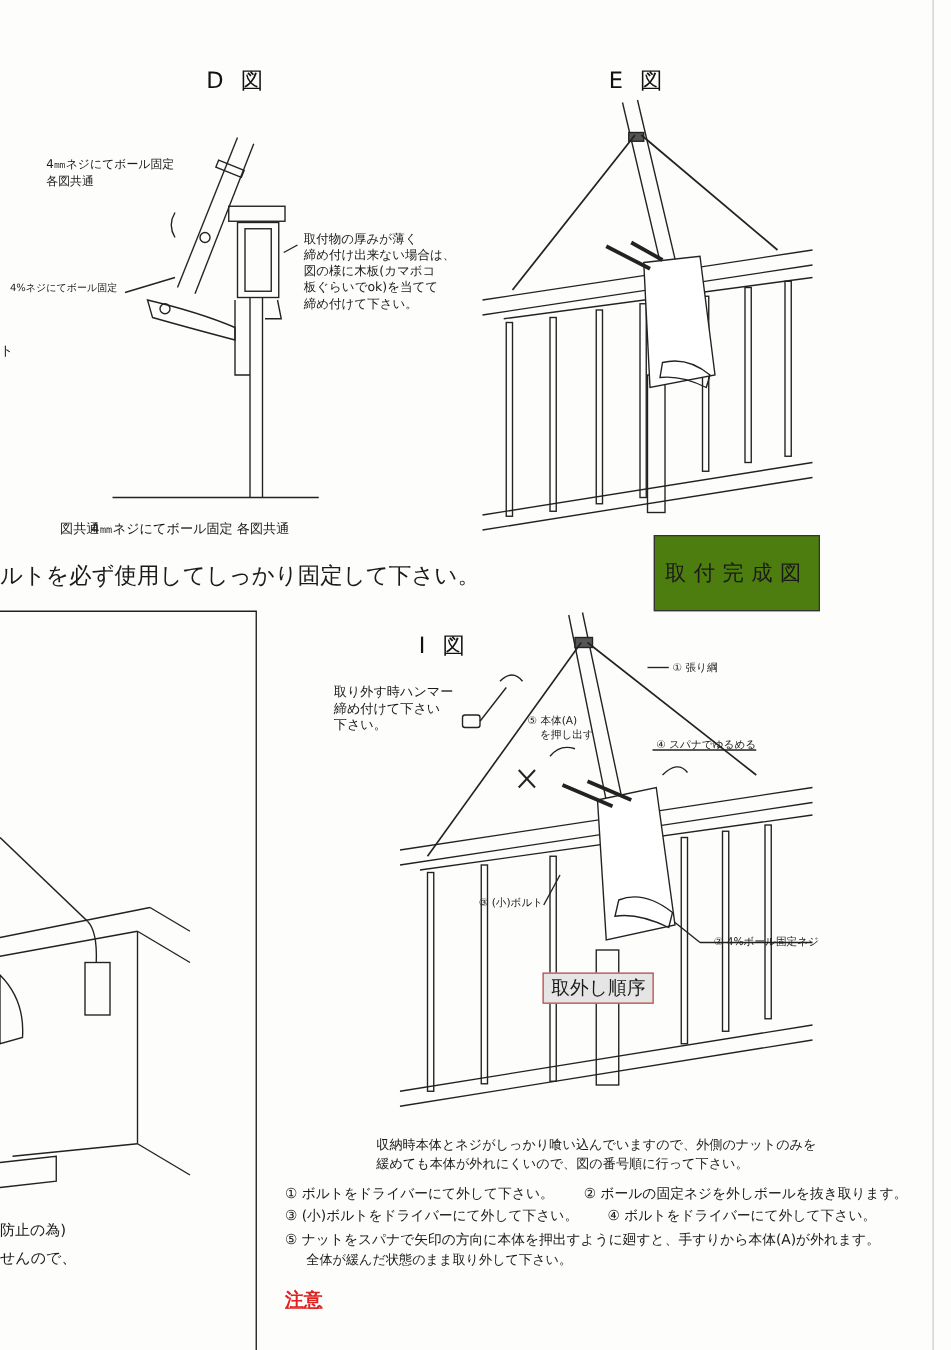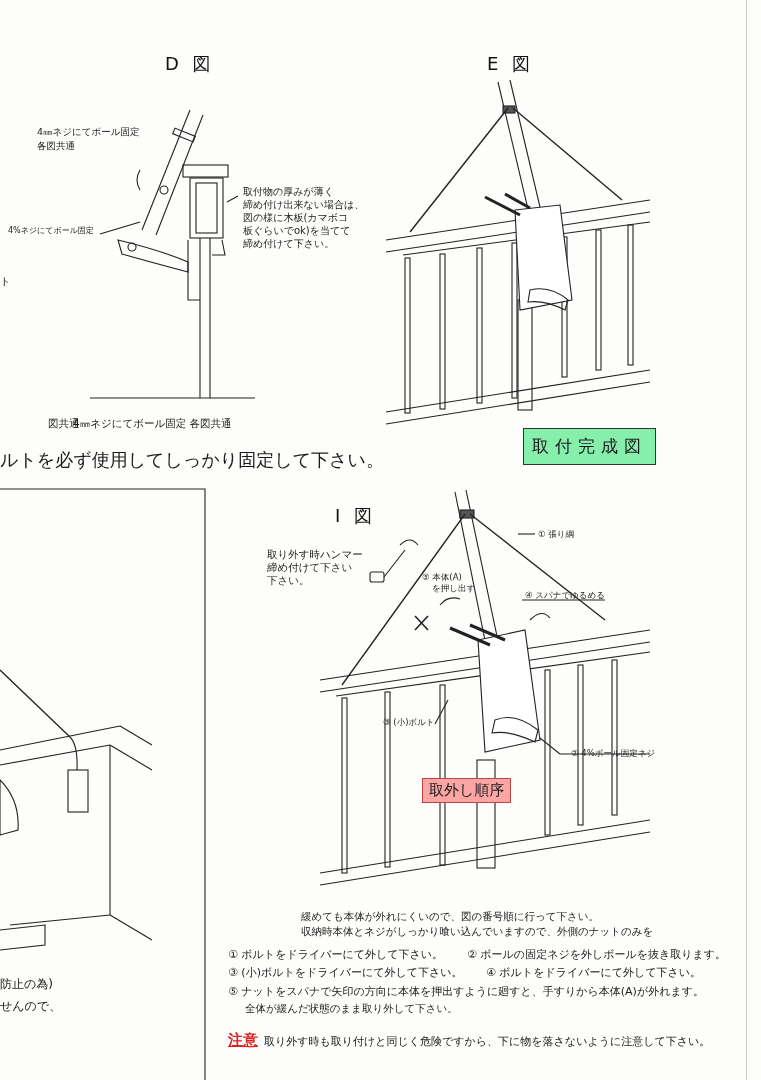--- a/index.html
+++ b/index.html
@@ -2,22 +2,22 @@
 <html><head>
 <meta charset="utf-8">
 <style>
   html,body{margin:0;padding:0;}
   body{width:761px;height:1080px;position:relative;overflow:hidden;background:#fdfdfb;font-family:"DejaVu Sans",sans-serif;color:#1a1a1a;}
   .abs{position:absolute;}
   .fig-title{font-size:18px;letter-spacing:4px;color:#111;margin-top:10px;}
   .note{font-size:10.5px;line-height:14px;color:#1a1a1a;}
   .tiny{font-size:8px;color:#222;}
   .label-small{font-size:8.5px;color:#222;}
-  .boxed{border:1.5px solid #333;padding:6px 8px;background:#86efac;}
-  .boxed-red{border:1.5px solid #b44;padding:2px 6px;background:#fca5a5;}
+  .boxed{border:1.5px solid #333;padding:18px 8px;background:#4d7c0f;}
+  .boxed-red{border:1.5px solid #b44;padding:2px 6px;background:#e5e5e5;margin-left:12px;}
   .line{font-size:11px;line-height:15px;}
   .warn{color:#d22;font-size:15px;font-weight:bold;text-decoration:underline;}
   svg{position:absolute;left:0;top:0;}
   .ghost{position:absolute;color:#eee;font-size:46px;font-weight:bold;letter-spacing:6px;}
 </style>
 </head>
 <body>
 
 <div class="ghost" style="left:110px;top:85px;transform:rotate(-4deg);"></div>
 
@@ -169,28 +169,27 @@
 </div>
 <div class="abs label-small" style="left:525px;top:590px;">④ スパナでゆるめる</div>
 <div class="abs label-small" style="left:383px;top:717px;">③ (小)ボルト</div>
 <div class="abs label-small" style="left:571px;top:748px;">② 4%ボール固定ネジ</div>
 <div class="abs boxed-red" style="left:422px;top:778px;font-size:15px;">取外し順序</div>
 
 <div class="abs" style="left:0px;top:976px;font-size:12px;">防止の為)</div>
 <div class="abs" style="left:0px;top:998px;font-size:12px;">せんので、</div>
 
 <div class="abs line" style="left:301px;top:909px;font-size:10.5px;">
+  <div>収納時本体とネジがしっかり喰い込んでいますので、外側のナットのみを</div>
   <div>緩めても本体が外れにくいので、図の番号順に行って下さい。</div>
-  <div>収納時本体とネジがしっかり喰い込んでいますので、外側のナットのみを</div>
 </div>
 <div class="abs line" style="left:228px;top:947px;">① ボルトをドライバーにて外して下さい。</div>
 <div class="abs line" style="left:467px;top:947px;">② ボールの固定ネジを外しボールを抜き取ります。</div>
 <div class="abs line" style="left:228px;top:965px;">③ (小)ボルトをドライバーにて外して下さい。</div>
 <div class="abs line" style="left:486px;top:965px;">④ ボルトをドライバーにて外して下さい。</div>
 <div class="abs line" style="left:228px;top:984px;">⑤ ナットをスパナで矢印の方向に本体を押出すように廻すと、手すりから本体(A)が外れます。</div>
 <div class="abs line" style="left:245px;top:1001px;font-size:10.5px;">全体が緩んだ状態のまま取り外して下さい。</div>
 
 <div class="abs" style="left:228px;top:1031px;display:flex;align-items:baseline;gap:6px;">
   <span class="warn">注意</span>
-  <span style="font-size:11px;">取り外す時も取り付けと同じく危険ですから、下に物を落さないように注意して下さい。</span>
 </div>
 
 <div class="abs" style="left:746px;top:0;width:1px;height:1080px;background:#ccc;"></div>
 
 </body></html>

